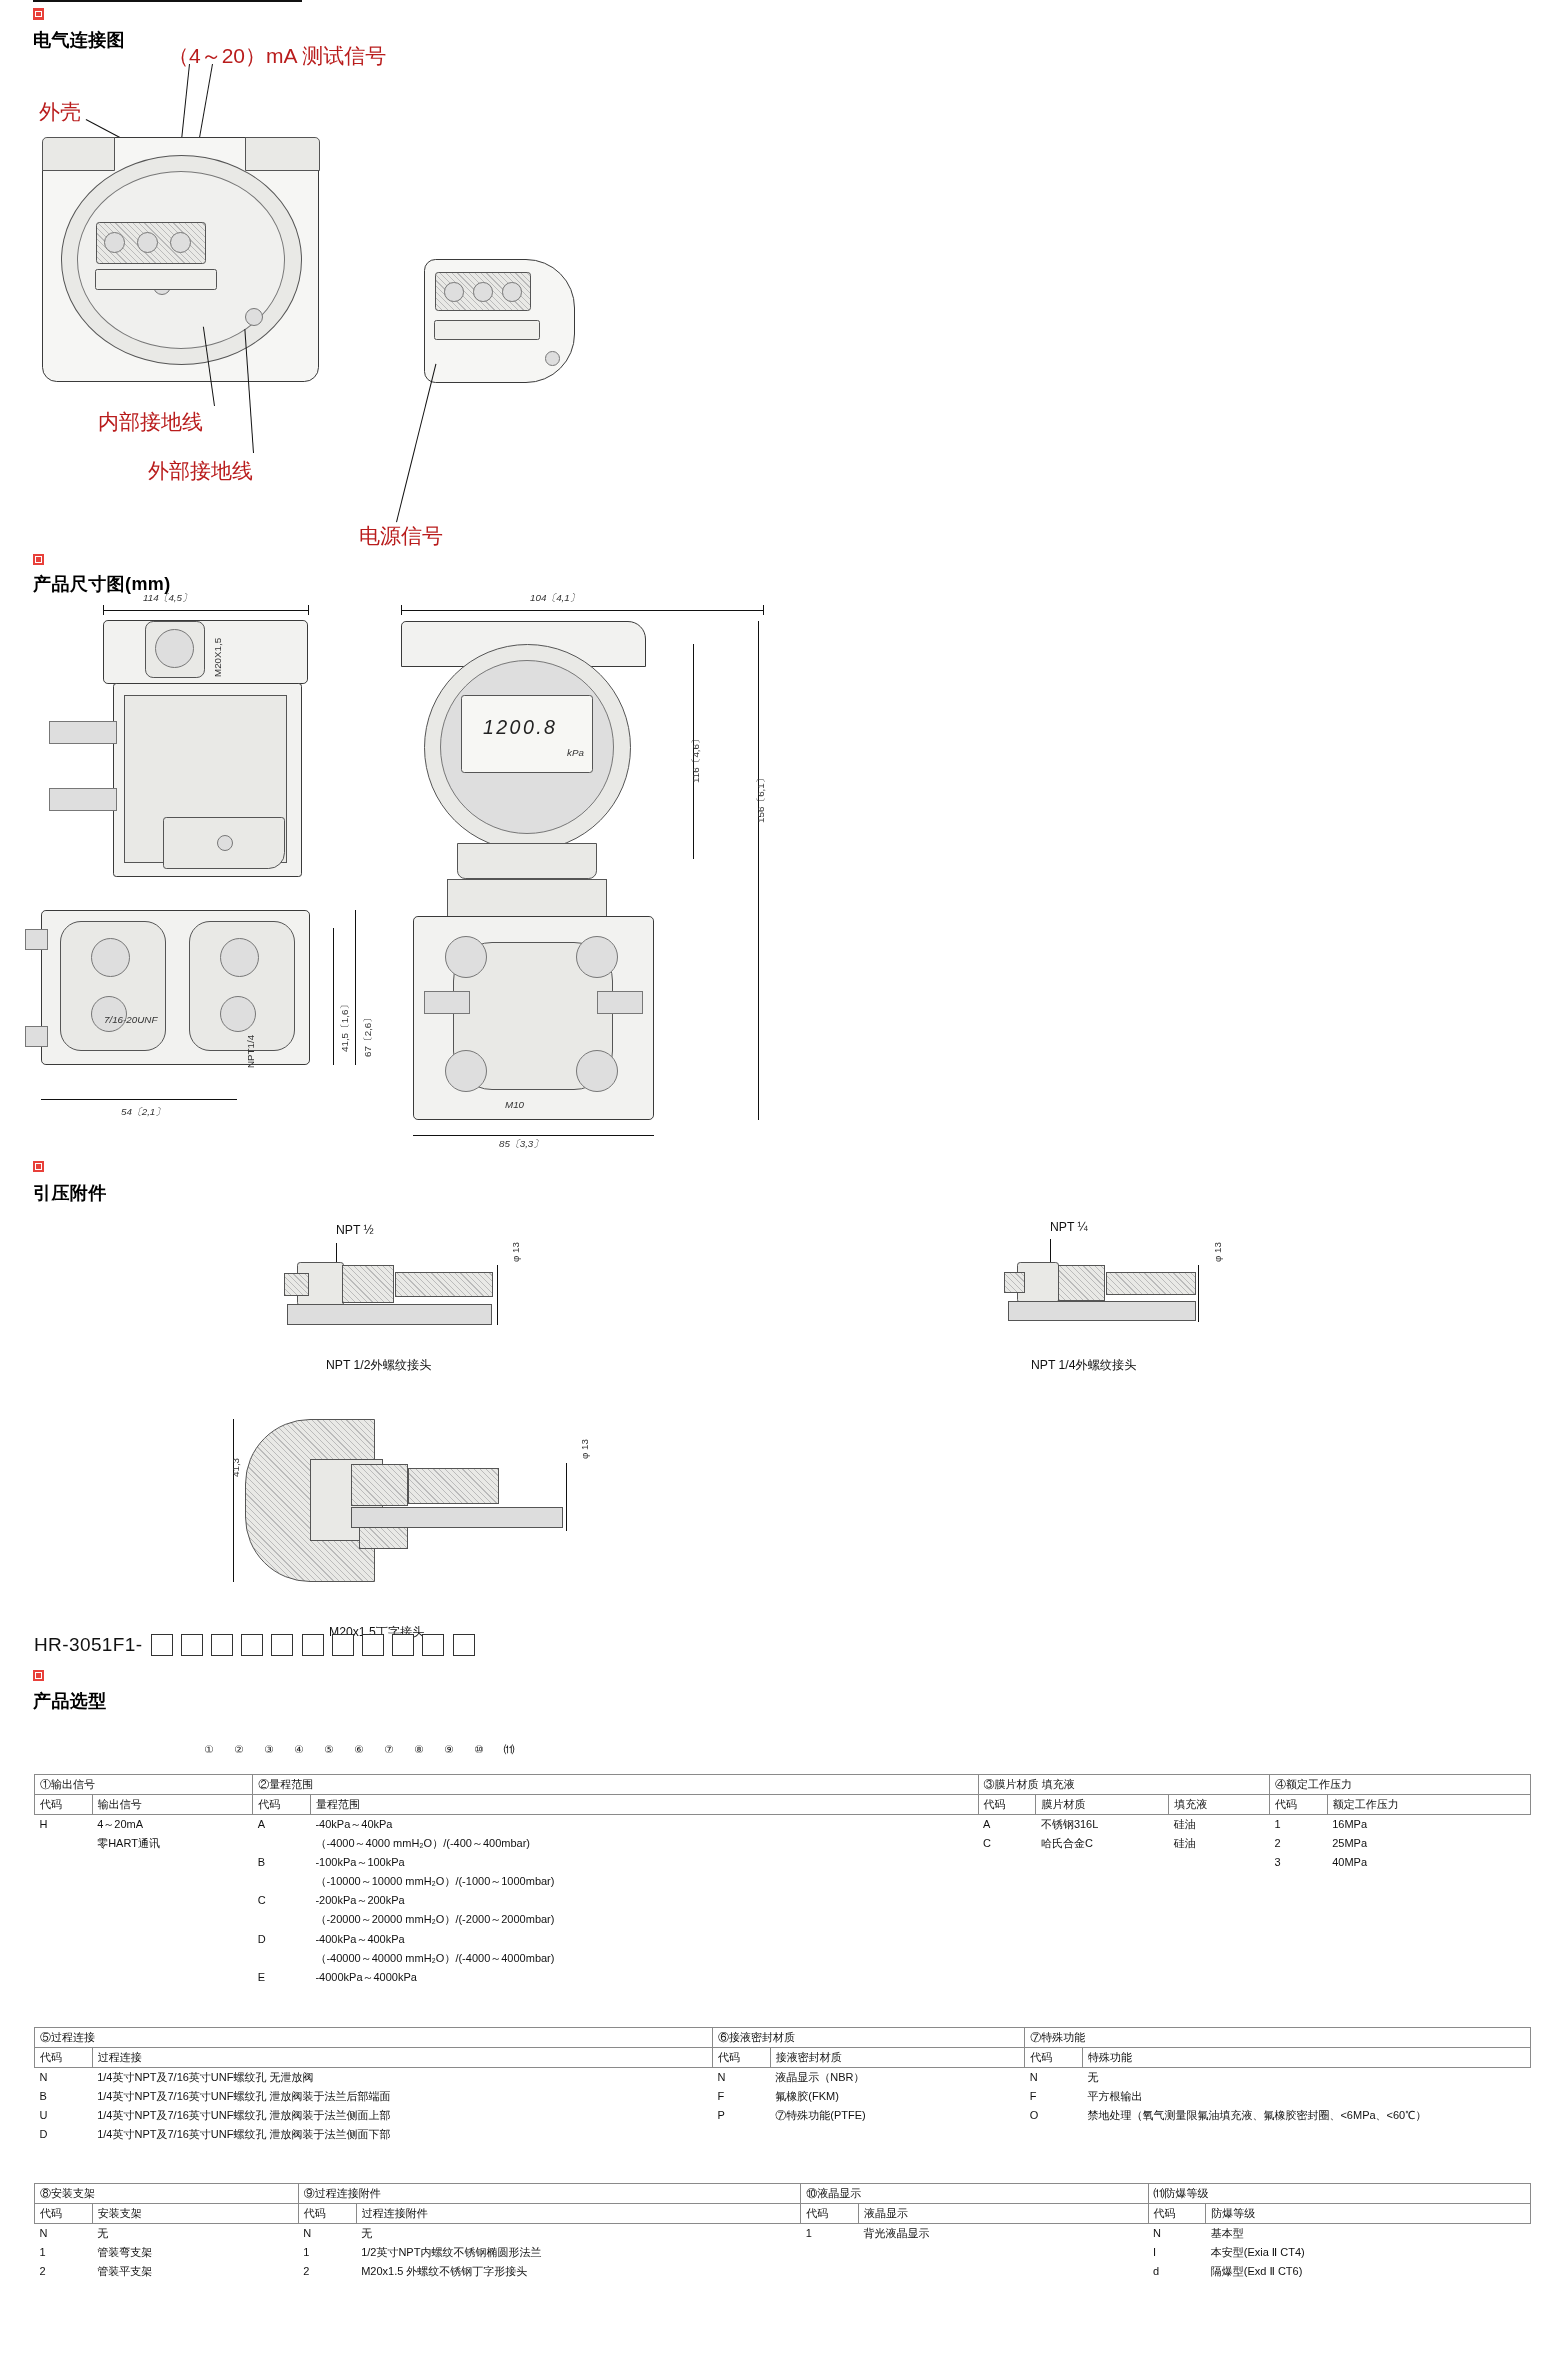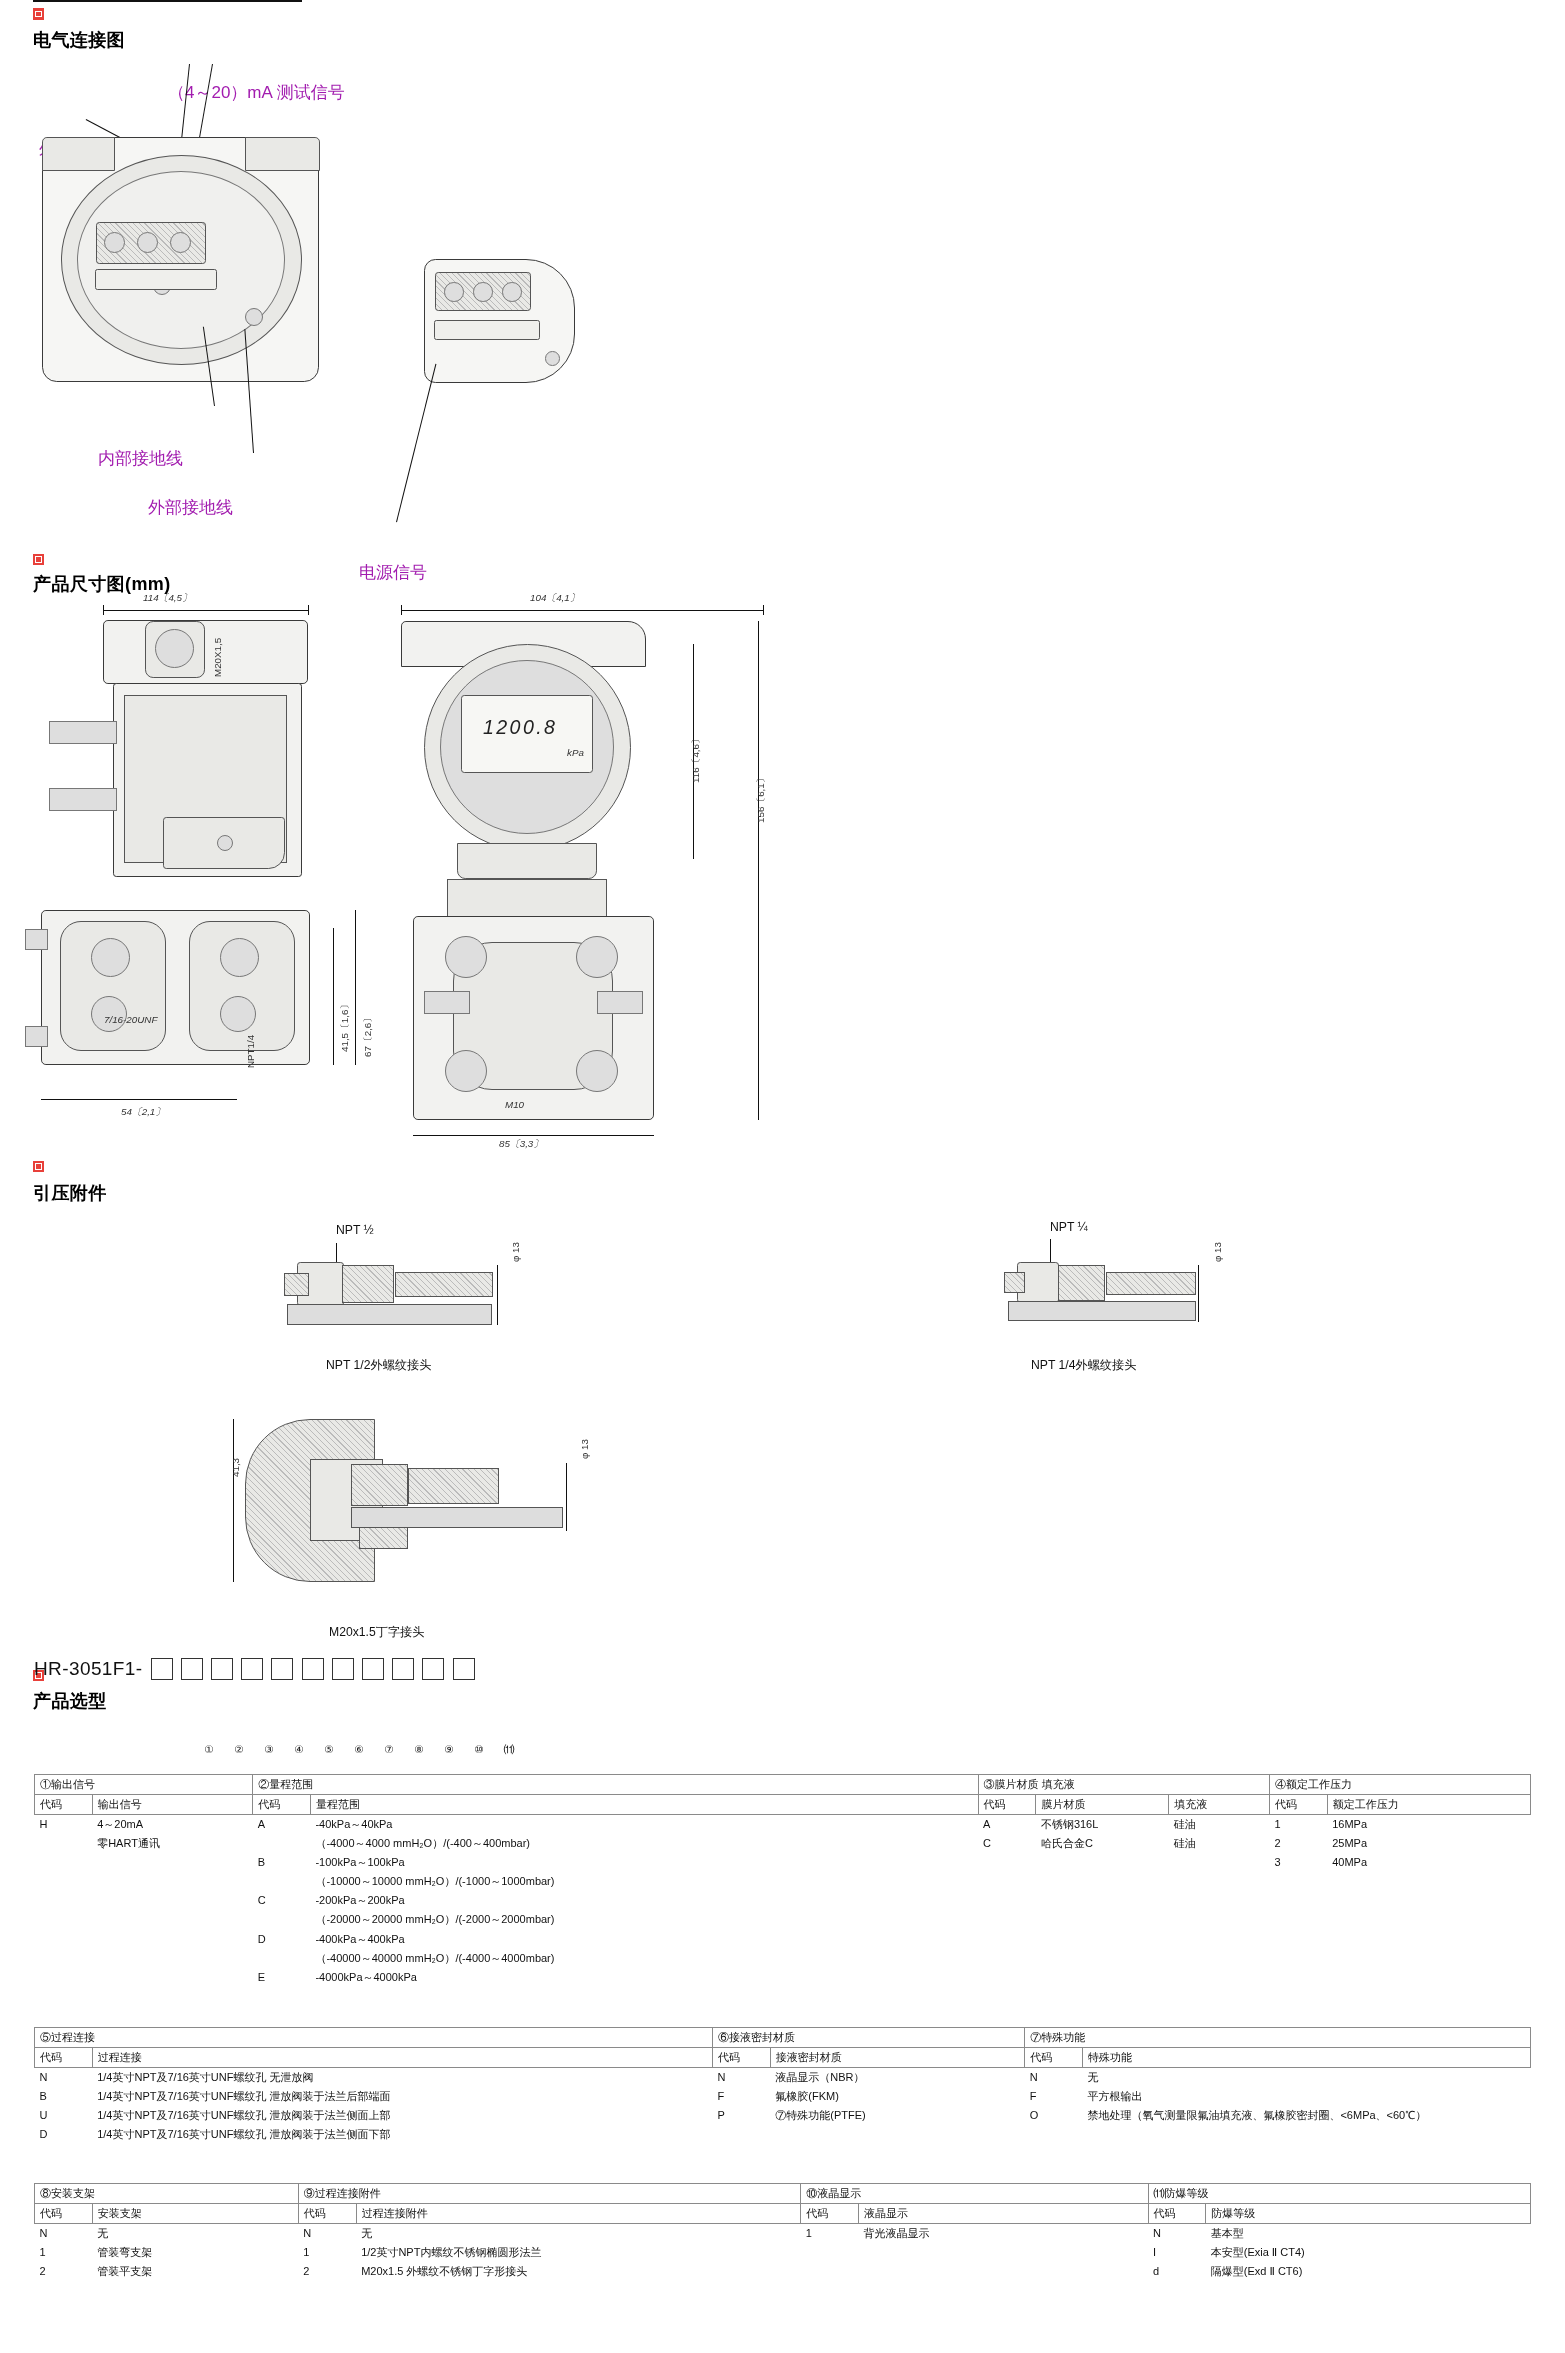--- a/index.html
+++ b/index.html
@@ -4,21 +4,21 @@
 <style>
   html,body{margin:0;padding:0;background:#ffffff;}
   body{width:1565px;height:2354px;position:relative;font-family:"Liberation Sans",sans-serif;color:#111;}
   .page{position:relative;width:1565px;height:2354px;overflow:hidden;}
 
   
   .sec-head{position:absolute;font-weight:bold;font-size:18px;letter-spacing:0.4px;color:#000;}
   .sec-marker{position:absolute;width:11.4px;height:11.4px;background:#e8403a;}
   .sec-marker:after{content:"";position:absolute;left:2.4px;top:2.4px;width:6.5px;height:6.5px;border:0.8px solid #fff;box-sizing:border-box;}
 
-  .lbl{position:absolute;font-size:17px;color:#a21caf;white-space:nowrap;margin-top:39px;}
+  .lbl{position:absolute;font-size:21px;color:#b91c1c;white-space:nowrap;}
   .lbl-sm{position:absolute;font-size:12.2px;color:#111;white-space:nowrap;}
   .dim{position:absolute;font-size:9.8px;color:#333;white-space:nowrap;font-style:italic;}
   .dim-v{position:absolute;font-size:9.8px;color:#333;white-space:nowrap;transform-origin:left top;transform:rotate(-90deg);}
 
   .line{position:absolute;background:#111;}
   .hline{height:0.8px;}
   .vline{width:0.8px;}
 
   
   .draw{position:absolute;}
@@ -202,21 +202,21 @@
     <div class="line vline" style="left:566px;top:1463px;height:68px;"></div>
     <div class="dim-v" style="left:579px;top:1459px;">φ 13</div>
     <div class="line vline" style="left:233px;top:1419px;height:163px;"></div>
     <div class="dim-v" style="left:230px;top:1477px;">41,3</div>
     <div class="lbl-sm" style="left:329px;top:1624px;">M20x1.5丁字接头</div>
   </div>
 
   <div class="sec-marker" style="left:33px;top:1670px;"></div>
   <div class="sec-head" style="left:33px;top:1689px;">产品选型</div>
 
-  <div class="model-row" style="left:34px;top:1634px;margin-top:24px;">
+  <div class="model-row" style="left:34px;top:1634px;">
     <div class="model-code">HR-3051F1-</div>
     <div class="codebox"></div>
     <div class="codebox"></div>
     <div class="codebox"></div>
     <div class="codebox"></div>
     <div class="codebox"></div>
     <div class="codebox"></div>
     <div class="codebox"></div>
     <div class="codebox"></div>
     <div class="codebox"></div>

